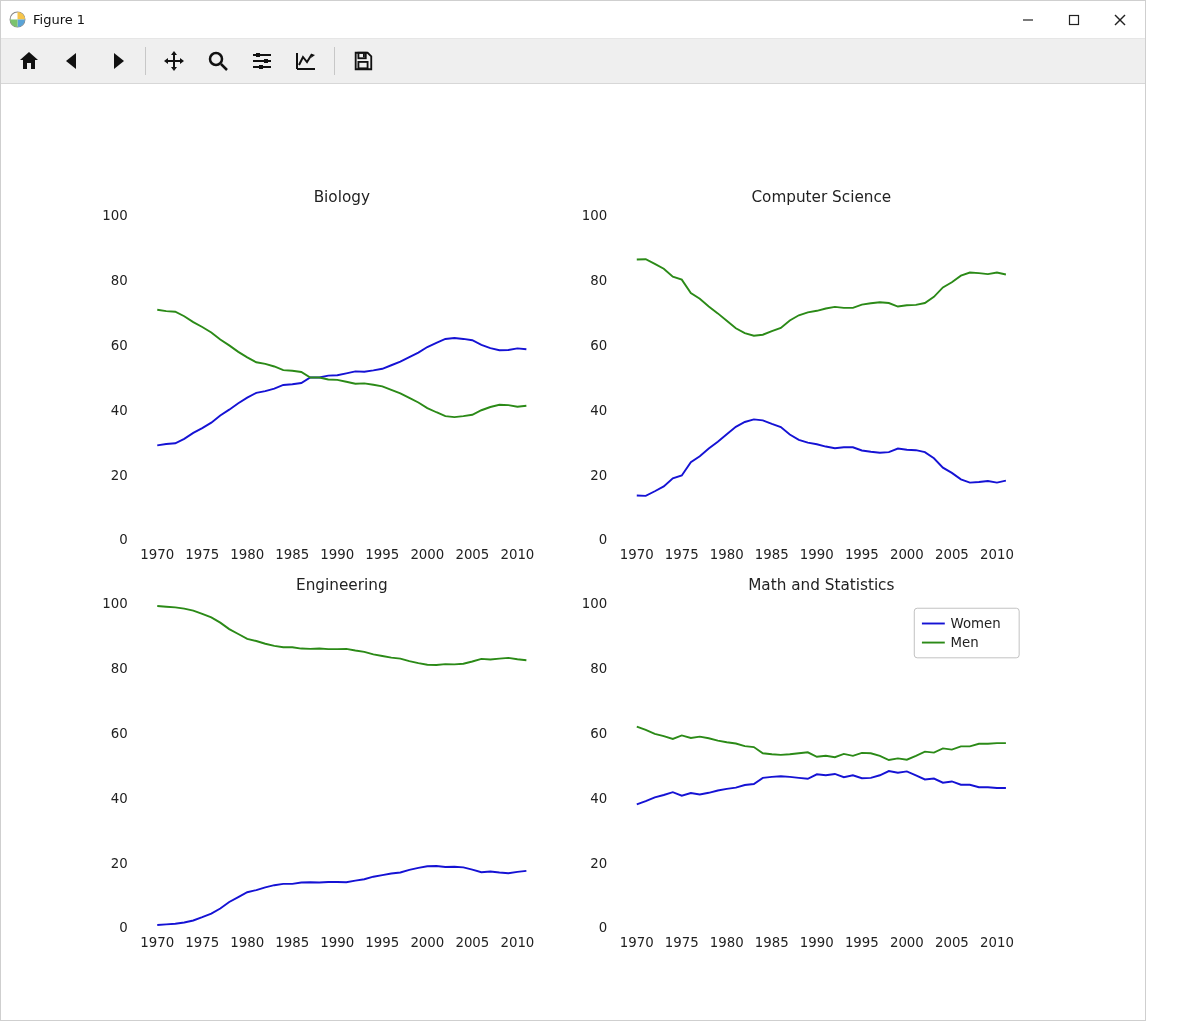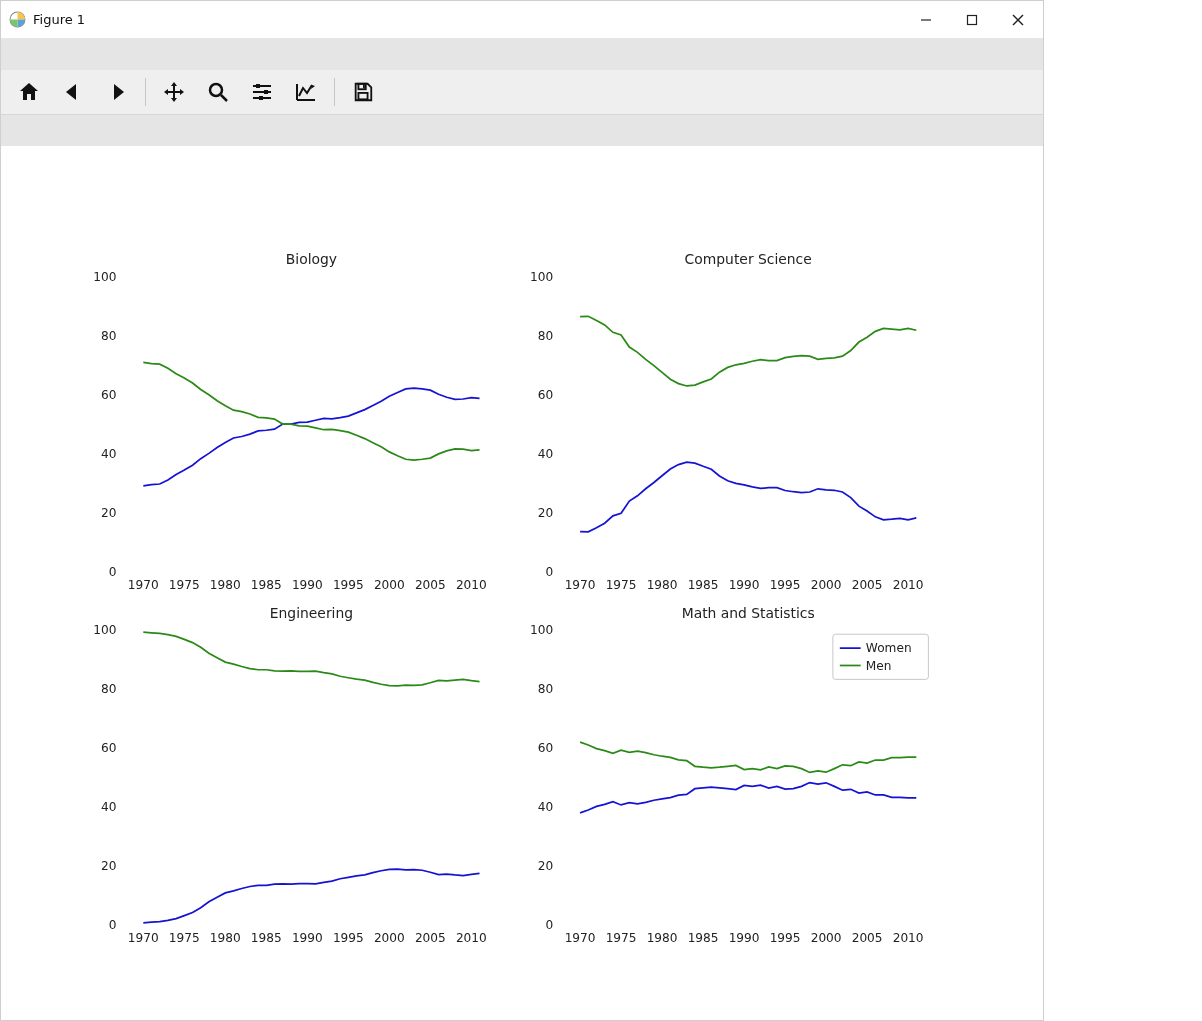--- a/index.html
+++ b/index.html
@@ -4,28 +4,27 @@
 <style>
   html, body {
     margin: 0;
     padding: 0;
     background: #ffffff;
     font-family: "Segoe UI", "DejaVu Sans", Arial, sans-serif;
     color: #222;
     overflow: hidden;
   }
   .window {
-    width: 1044px;
+    width: 1146px;
     height: 1021px;
     display: flex;
     flex-direction: column;
     box-sizing: border-box;
     border: 1px solid #cfcfcf;
     background: #e5e5e5;
-    gap: 31px;
   }
   
   .titlebar {
     height: 38px;
     background: #ffffff;
     display: flex;
     align-items: center;
     justify-content: space-between;
     padding: 0 2px 0 8px;
     box-sizing: border-box;

